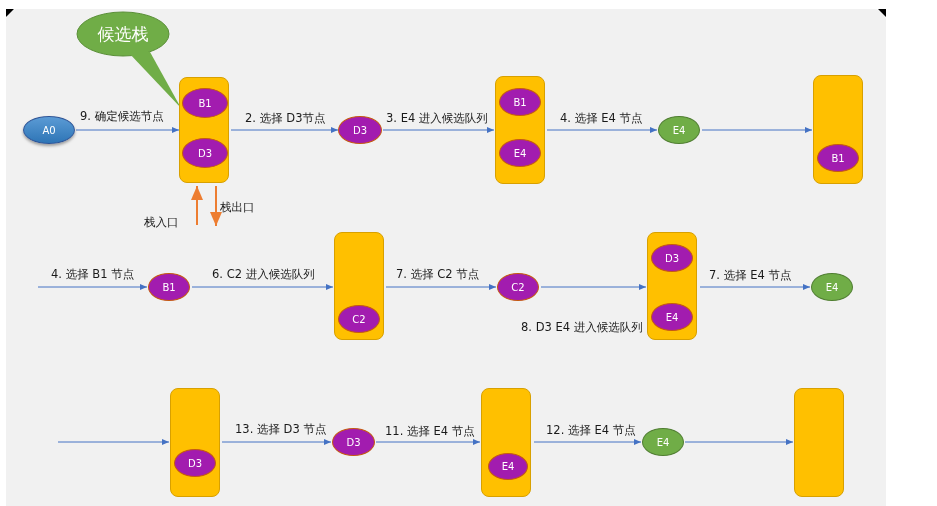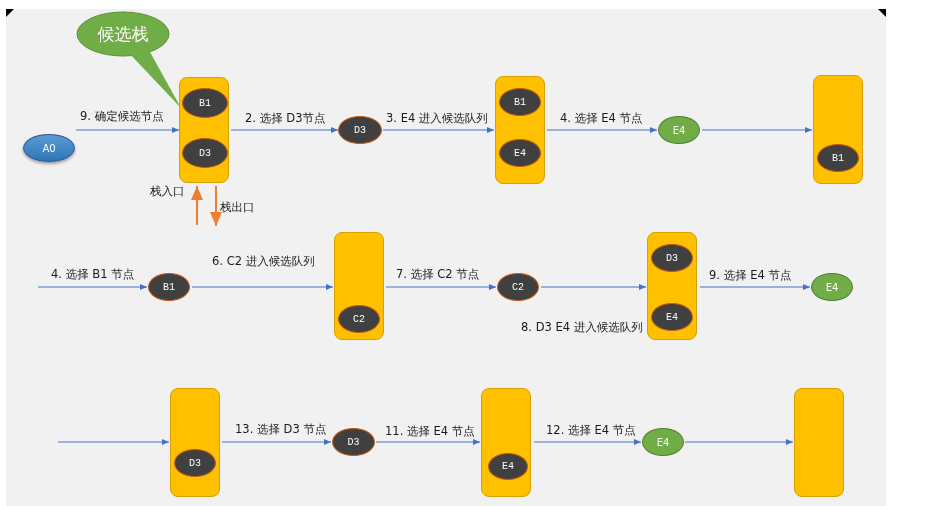--- a/index.html
+++ b/index.html
@@ -7,21 +7,21 @@
          font-family:"DejaVu Sans","Liberation Sans",sans-serif; }
   .panel { position:absolute; left:6px; top:9px; width:880px; height:497px;
            background:#f1f1f1; border-radius:12px 12px 0 0; }
   .corner { position:absolute; width:8px; height:8px; background:#000; }
   .svg-layer { position:absolute; left:0; top:0; width:937px; height:506px; }
   .stack { position:absolute; width:50px; height:106px; background:#ffc000;
            border:1.5px solid #d8a000; border-radius:8px; box-sizing:border-box; }
   .node { position:absolute; width:46px; height:30px; border-radius:50%;
           color:#ffffff; font-size:10px; display:flex; align-items:center;
           justify-content:center; box-sizing:border-box; }
-  .node.orange { background:#404040; border:1.5px solid #c55a11;font-family:Liberation Mono, monospace; }
+  .node.orange { background:#a21caf; border:1.5px solid #c55a11; }
   .node.green  { background:#70ad47; border:1.5px solid #507e32; }
   .node.blue   { background:linear-gradient(#5b9bd5,#2e75b6); border:1.5px solid #2f5597;
                  box-shadow:0 2px 3px rgba(0,0,0,0.35); width:52px; height:28px; }
   .label { position:absolute; font-size:11.5px; color:#1a1a1a; white-space:nowrap; }
   .callout-text { position:absolute; left:78px; top:15px; width:90px; height:38px;
                   color:#fff; font-size:17px; display:flex; align-items:center;
                   justify-content:center; }
 </style>
 </head>
 <body>
@@ -62,56 +62,56 @@
 
   <line x1="58" y1="442" x2="169" y2="442" stroke="#4472c4" stroke-width="1" marker-end="url(#ab)"></line>
   <line x1="222" y1="442" x2="331" y2="442" stroke="#4472c4" stroke-width="1" marker-end="url(#ab)"></line>
   <line x1="376" y1="442" x2="480" y2="442" stroke="#4472c4" stroke-width="1" marker-end="url(#ab)"></line>
   <line x1="534" y1="442" x2="641" y2="442" stroke="#4472c4" stroke-width="1" marker-end="url(#ab)"></line>
   <line x1="685" y1="442" x2="793" y2="442" stroke="#4472c4" stroke-width="1" marker-end="url(#ab)"></line>
 </svg>
 
 <div class="callout-text">候选栈</div>
 
-<div class="node blue" style="left:23px;top:134px;">A0</div>
+<div class="node blue" style="left:23px;top:116px;">A0</div>
 <div class="label" style="left:80px;top:109px;">9. 确定候选节点</div>
 <div class="stack" style="left:179px;top:77px;">
   <div class="node orange" style="left:2px;top:10px;">B1</div>
   <div class="node orange" style="left:2px;top:60px;">D3</div>
 </div>
 <div class="label" style="left:245px;top:111px;">2. 选择 D3节点</div>
 <div class="node orange" style="left:338px;top:116px;width:44px;height:28px;">D3</div>
 <div class="label" style="left:386px;top:111px;">3. E4 进入候选队列</div>
 <div class="stack" style="left:495px;top:76px;height:108px;">
   <div class="node orange" style="left:3px;top:11px;width:42px;height:28px;">B1</div>
   <div class="node orange" style="left:3px;top:62px;width:42px;height:28px;">E4</div>
 </div>
 <div class="label" style="left:560px;top:111px;">4. 选择 E4 节点</div>
 <div class="node green" style="left:658px;top:116px;width:42px;height:28px;">E4</div>
 <div class="stack" style="left:813px;top:75px;height:109px;">
   <div class="node orange" style="left:3px;top:68px;width:42px;height:28px;">B1</div>
 </div>
 
-<div class="label" style="left:144px;top:184px;margin-left:6px;">栈入口</div>
+<div class="label" style="left:144px;top:215px;">栈入口</div>
 <div class="label" style="left:220px;top:200px;">栈出口</div>
 
 <div class="label" style="left:51px;top:267px;">4. 选择 B1 节点</div>
 <div class="node orange" style="left:148px;top:273px;width:42px;height:28px;">B1</div>
-<div class="label" style="left:212px;top:254px;">6. C2 进入候选队列</div>
+<div class="label" style="left:212px;top:267px;">6. C2 进入候选队列</div>
 <div class="stack" style="left:334px;top:232px;height:108px;">
   <div class="node orange" style="left:3px;top:72px;width:42px;height:28px;">C2</div>
 </div>
 <div class="label" style="left:396px;top:267px;">7. 选择 C2 节点</div>
 <div class="node orange" style="left:497px;top:273px;width:42px;height:28px;">C2</div>
 <div class="label" style="left:521px;top:320px;">8. D3 E4 进入候选队列</div>
 <div class="stack" style="left:647px;top:232px;height:108px;">
   <div class="node orange" style="left:3px;top:11px;width:42px;height:28px;">D3</div>
   <div class="node orange" style="left:3px;top:70px;width:42px;height:28px;">E4</div>
 </div>
-<div class="label" style="left:709px;top:268px;">9. 选择 E4 节点</div>
+<div class="label" style="left:709px;top:268px;">7. 选择 E4 节点</div>
 <div class="node green" style="left:811px;top:273px;width:42px;height:28px;">E4</div>
 
 <div class="stack" style="left:170px;top:388px;height:109px;">
   <div class="node orange" style="left:3px;top:60px;width:42px;height:28px;">D3</div>
 </div>
 <div class="label" style="left:235px;top:422px;">13. 选择 D3 节点</div>
 <div class="node orange" style="left:332px;top:428px;width:43px;height:28px;">D3</div>
 <div class="label" style="left:385px;top:424px;">11. 选择 E4 节点</div>
 <div class="stack" style="left:481px;top:388px;height:109px;">
   <div class="node orange" style="left:6px;top:64px;width:40px;height:27px;">E4</div>

